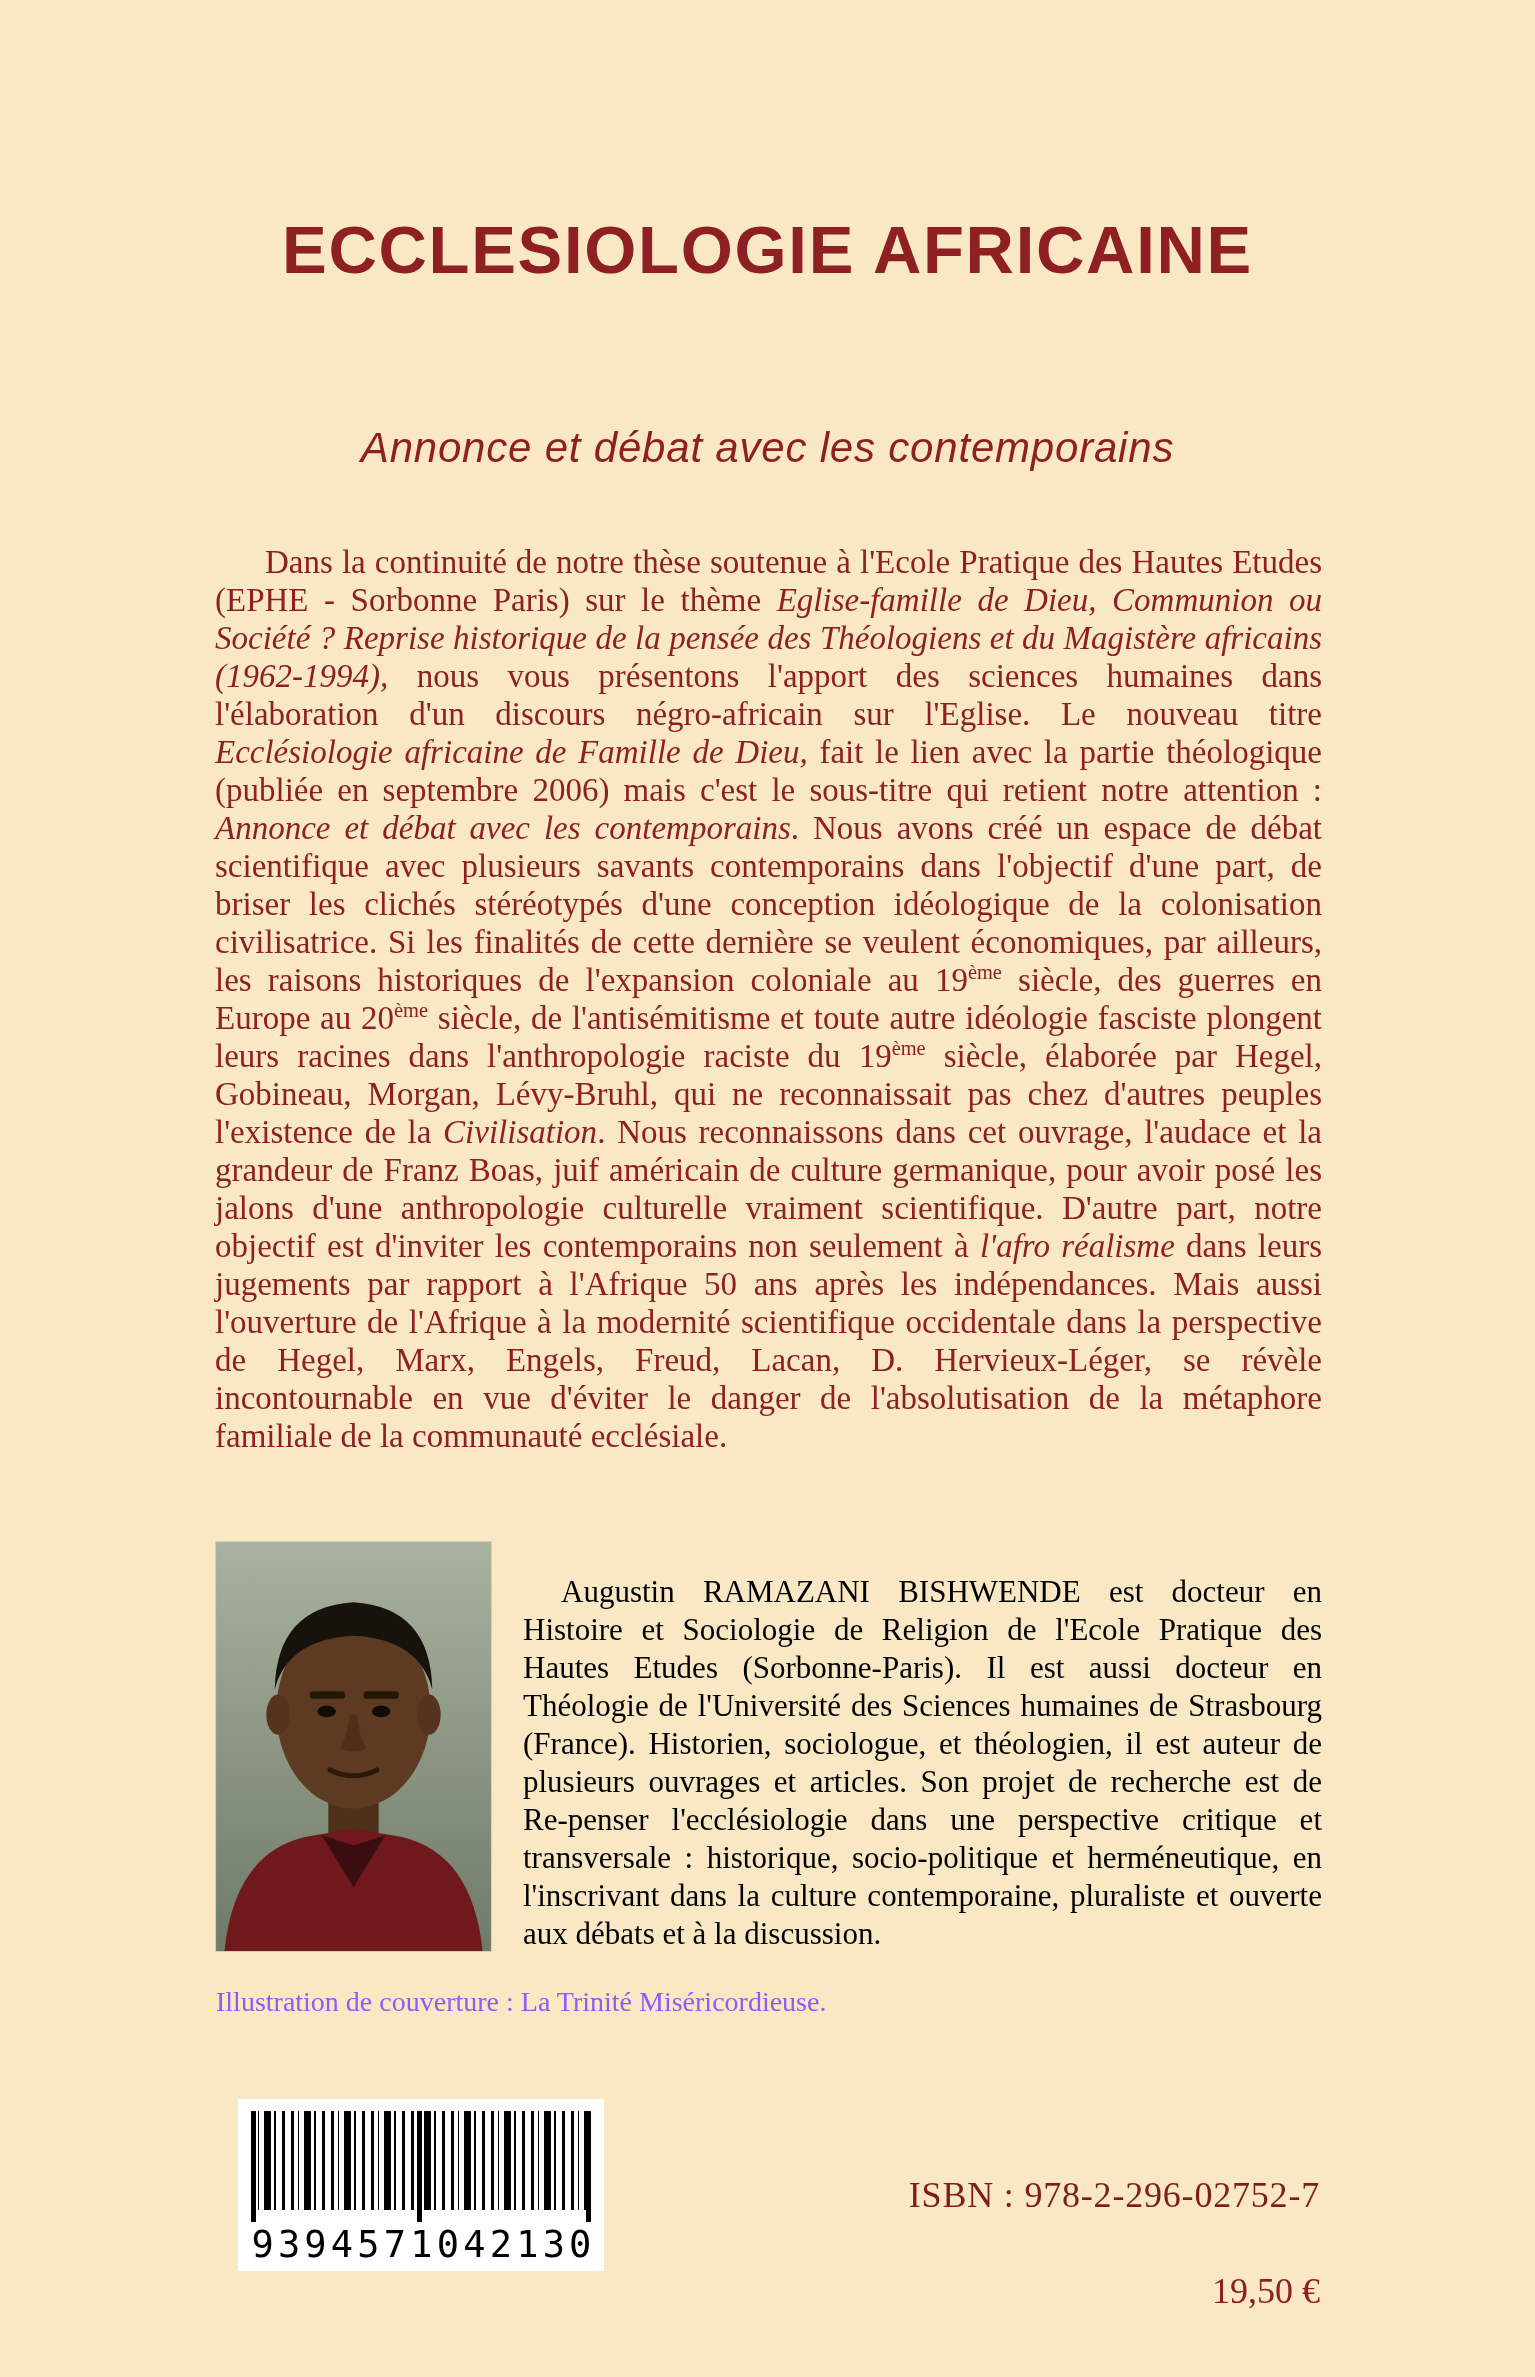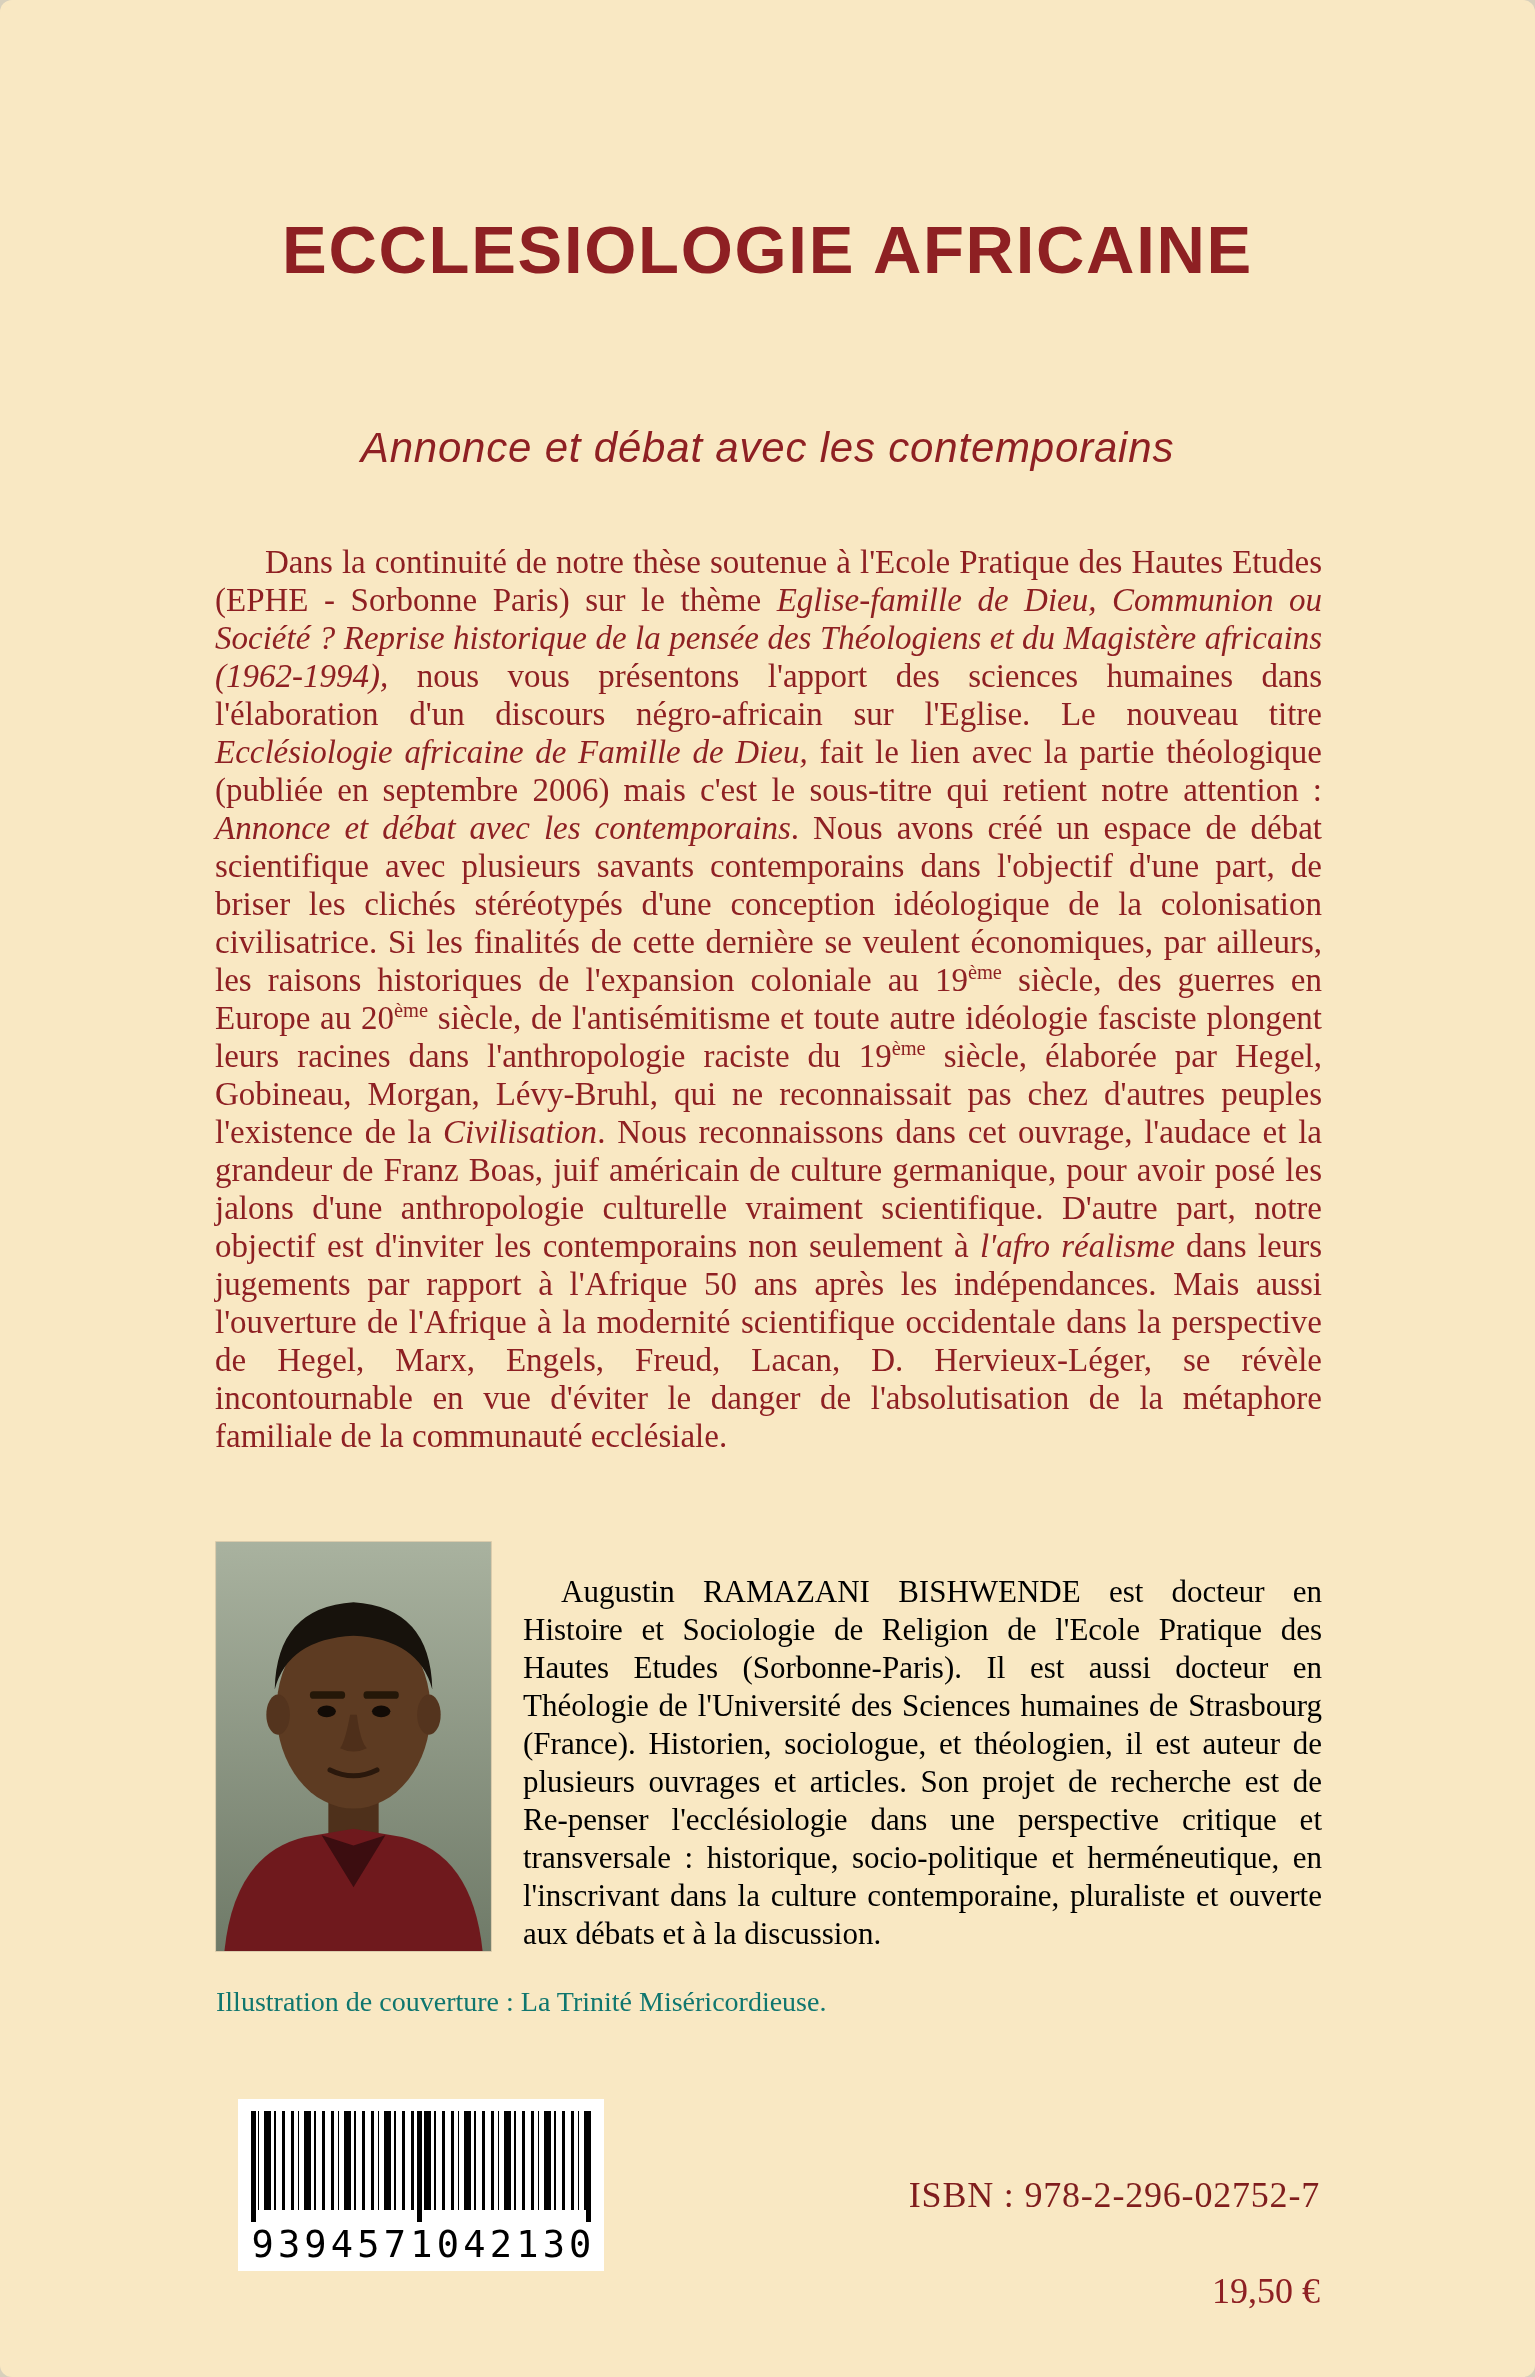--- a/index.html
+++ b/index.html
@@ -5,21 +5,20 @@
   html, body { margin: 0; padding: 0; background: #d8d0bc; }
   .page {
     position: relative;
     width: 1535px;
     height: 2377px;
     margin: 0 auto;
     background: #f9e8c3;
     font-family: "Liberation Serif", serif;
     color: #8e2023;
     overflow: hidden;
-    border-radius: 12px;
   }
   .title-block {
     position: absolute;
     top: 208px;
     left: 0;
     width: 100%;
     text-align: center;
     font-family: "Liberation Sans", sans-serif;
     font-weight: 600;
     font-size: 67px;
@@ -72,21 +71,21 @@
     font-size: 31px;
     line-height: 38px;
     text-align: justify;
     text-indent: 38px;
     color: #000000;
   }
   .credits {
     position: absolute;
     top: 1983px;
     left: 216px;
-    color: #0f766e;
+    color: #8b5cf6;
     font-size: 28px;
     line-height: 37px;
   }
   .barcode-plate {
     position: absolute;
     top: 2099px;
     left: 238px;
     width: 366px;
     background: #ffffff;
     padding: 11.7px 13.4px 5px 13.4px;

